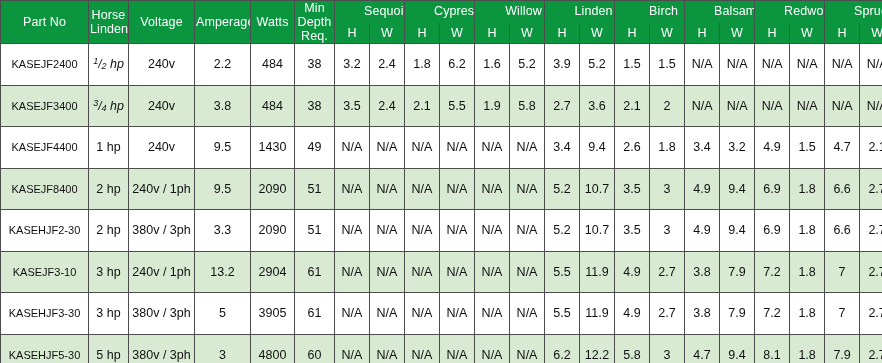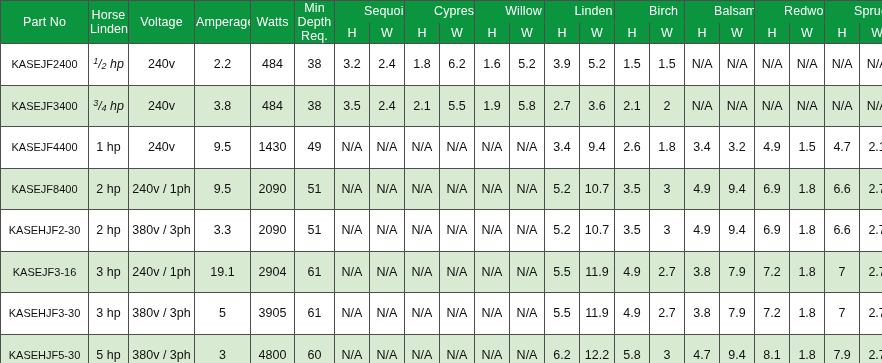--- a/index.html
+++ b/index.html
@@ -292,24 +292,24 @@
           <td><span>3.5</span></td>
           <td><span>3</span></td>
           <td><span>4.9</span></td>
           <td><span>9.4</span></td>
           <td><span>6.9</span></td>
           <td><span>1.8</span></td>
           <td><span>6.6</span></td>
           <td><span>2.7</span></td>
         </tr>
         <tr class="even">
-          <td class="partno"><span>KASEJF3-16</span></td>
+          <td class="partno"><span>KASEJF3-10</span></td>
           <td><span>3 hp</span></td>
           <td><span>240v / 1ph</span></td>
-          <td><span>19.1</span></td>
+          <td><span>13.2</span></td>
           <td><span>2904</span></td>
           <td><span>61</span></td>
           <td><span>N/A</span></td>
           <td><span>N/A</span></td>
           <td><span>N/A</span></td>
           <td><span>N/A</span></td>
           <td><span>N/A</span></td>
           <td><span>N/A</span></td>
           <td><span>5.5</span></td>
           <td><span>11.9</span></td>

